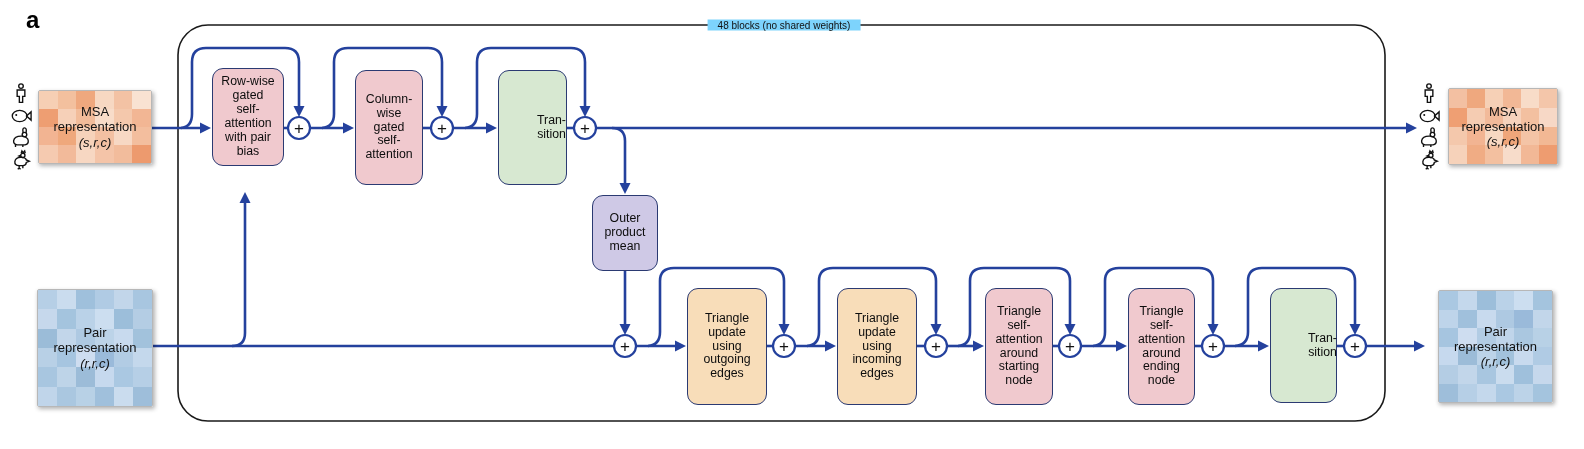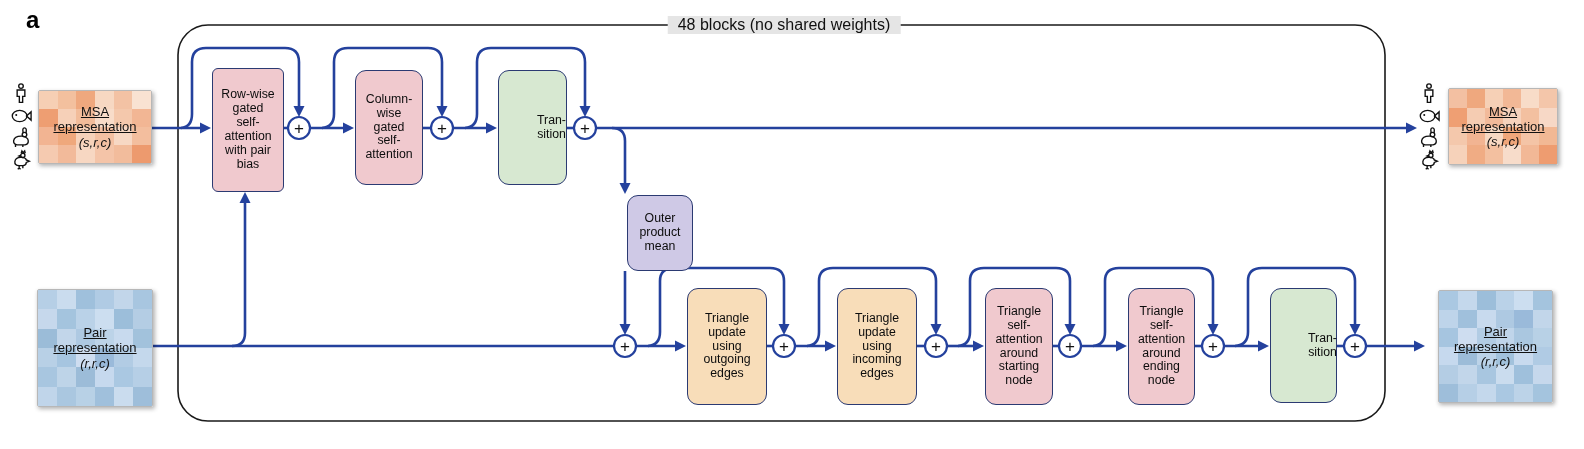--- a/index.html
+++ b/index.html
@@ -6,41 +6,41 @@
   #stage{
     position:relative;width:1584px;height:449px;background:#ffffff;
     font-family:"Liberation Sans", sans-serif;color:#111;overflow:hidden;
   }
   #wires{position:absolute;left:0;top:0;width:1584px;height:449px;}
   .fig-label{
     position:absolute;left:26px;top:6px;font-size:24px;font-weight:bold;color:#000;
   }
   .banner{
     position:absolute;left:784px;top:25px;transform:translate(-50%,-50%);
-    background:#e5e5e5;padding:0 10px;font-size:16px;white-space:nowrap;color:#111;
+    background:#7dd3fc;padding:0 10px;font-size:10px;white-space:nowrap;color:#111;
   }
   .block{
     position:absolute;box-sizing:border-box;border:1.7px solid #2b3a72;border-radius:11px;
     display:flex;align-items:center;justify-content:center;text-align:center;
     font-size:12.3px;line-height:1.13;white-space:pre-line;color:#0d0d0d;padding:2px;
   }
   .pink{background:#f0c9ce;}
   .green{background:#d7e8d1;padding-left:40px;}
-  .purple{background:#cfc9e6;margin-left:35px;}
+  .purple{background:#cfc9e6;}
   .tan{background:#f8ddb9;}
   .iobox{
     position:absolute;box-sizing:border-box;border:1px solid #b7b7b7;border-radius:2px;
     box-shadow:1.5px 2px 4px rgba(0,0,0,0.30);
   }
   .iobox .heat{position:absolute;left:0;top:0;right:0;bottom:0;}
   .iobox .cap{
     position:absolute;left:0;top:0;right:0;bottom:0;display:flex;flex-direction:column;
     align-items:center;justify-content:center;text-align:center;font-size:13px;line-height:1.16;
   }
-  .iobox .cap .t{white-space:pre-line;text-decoration:underline;}
+  .iobox .cap .t{white-space:pre-line;}
   .iobox .cap .d{font-style:italic;}
   .iconcol{
     position:absolute;display:flex;flex-direction:column;align-items:center;gap:0px;
   }
   .iconcol svg{display:block;}
 </style>
 </head>
 <body>
 
 <div id="stage">
@@ -149,21 +149,21 @@
         </g>
       <g>
           <circle cx="1355" cy="346" r="11" fill="#fff" stroke="#24419d" stroke-width="2.2"></circle>
           <text x="1355" y="352" text-anchor="middle" font-size="17" fill="#111">+</text>
         </g>
     </g>
   </svg>
 
   <div class="banner">48 blocks (no shared weights)</div>
 
-  <div class="block pink" style="left:212px;top:68px;width:72px;height:124px;border-radius:6px;">Row-wise
+  <div class="block pink" style="left:212px;top:68px;width:72px;height:98px;">Row-wise
 gated
 self-
 attention
 with pair
 bias</div>
   <div class="block pink" style="left:355px;top:70px;width:68px;height:115px;">Column-
 wise
 gated
 self-
 attention</div>

